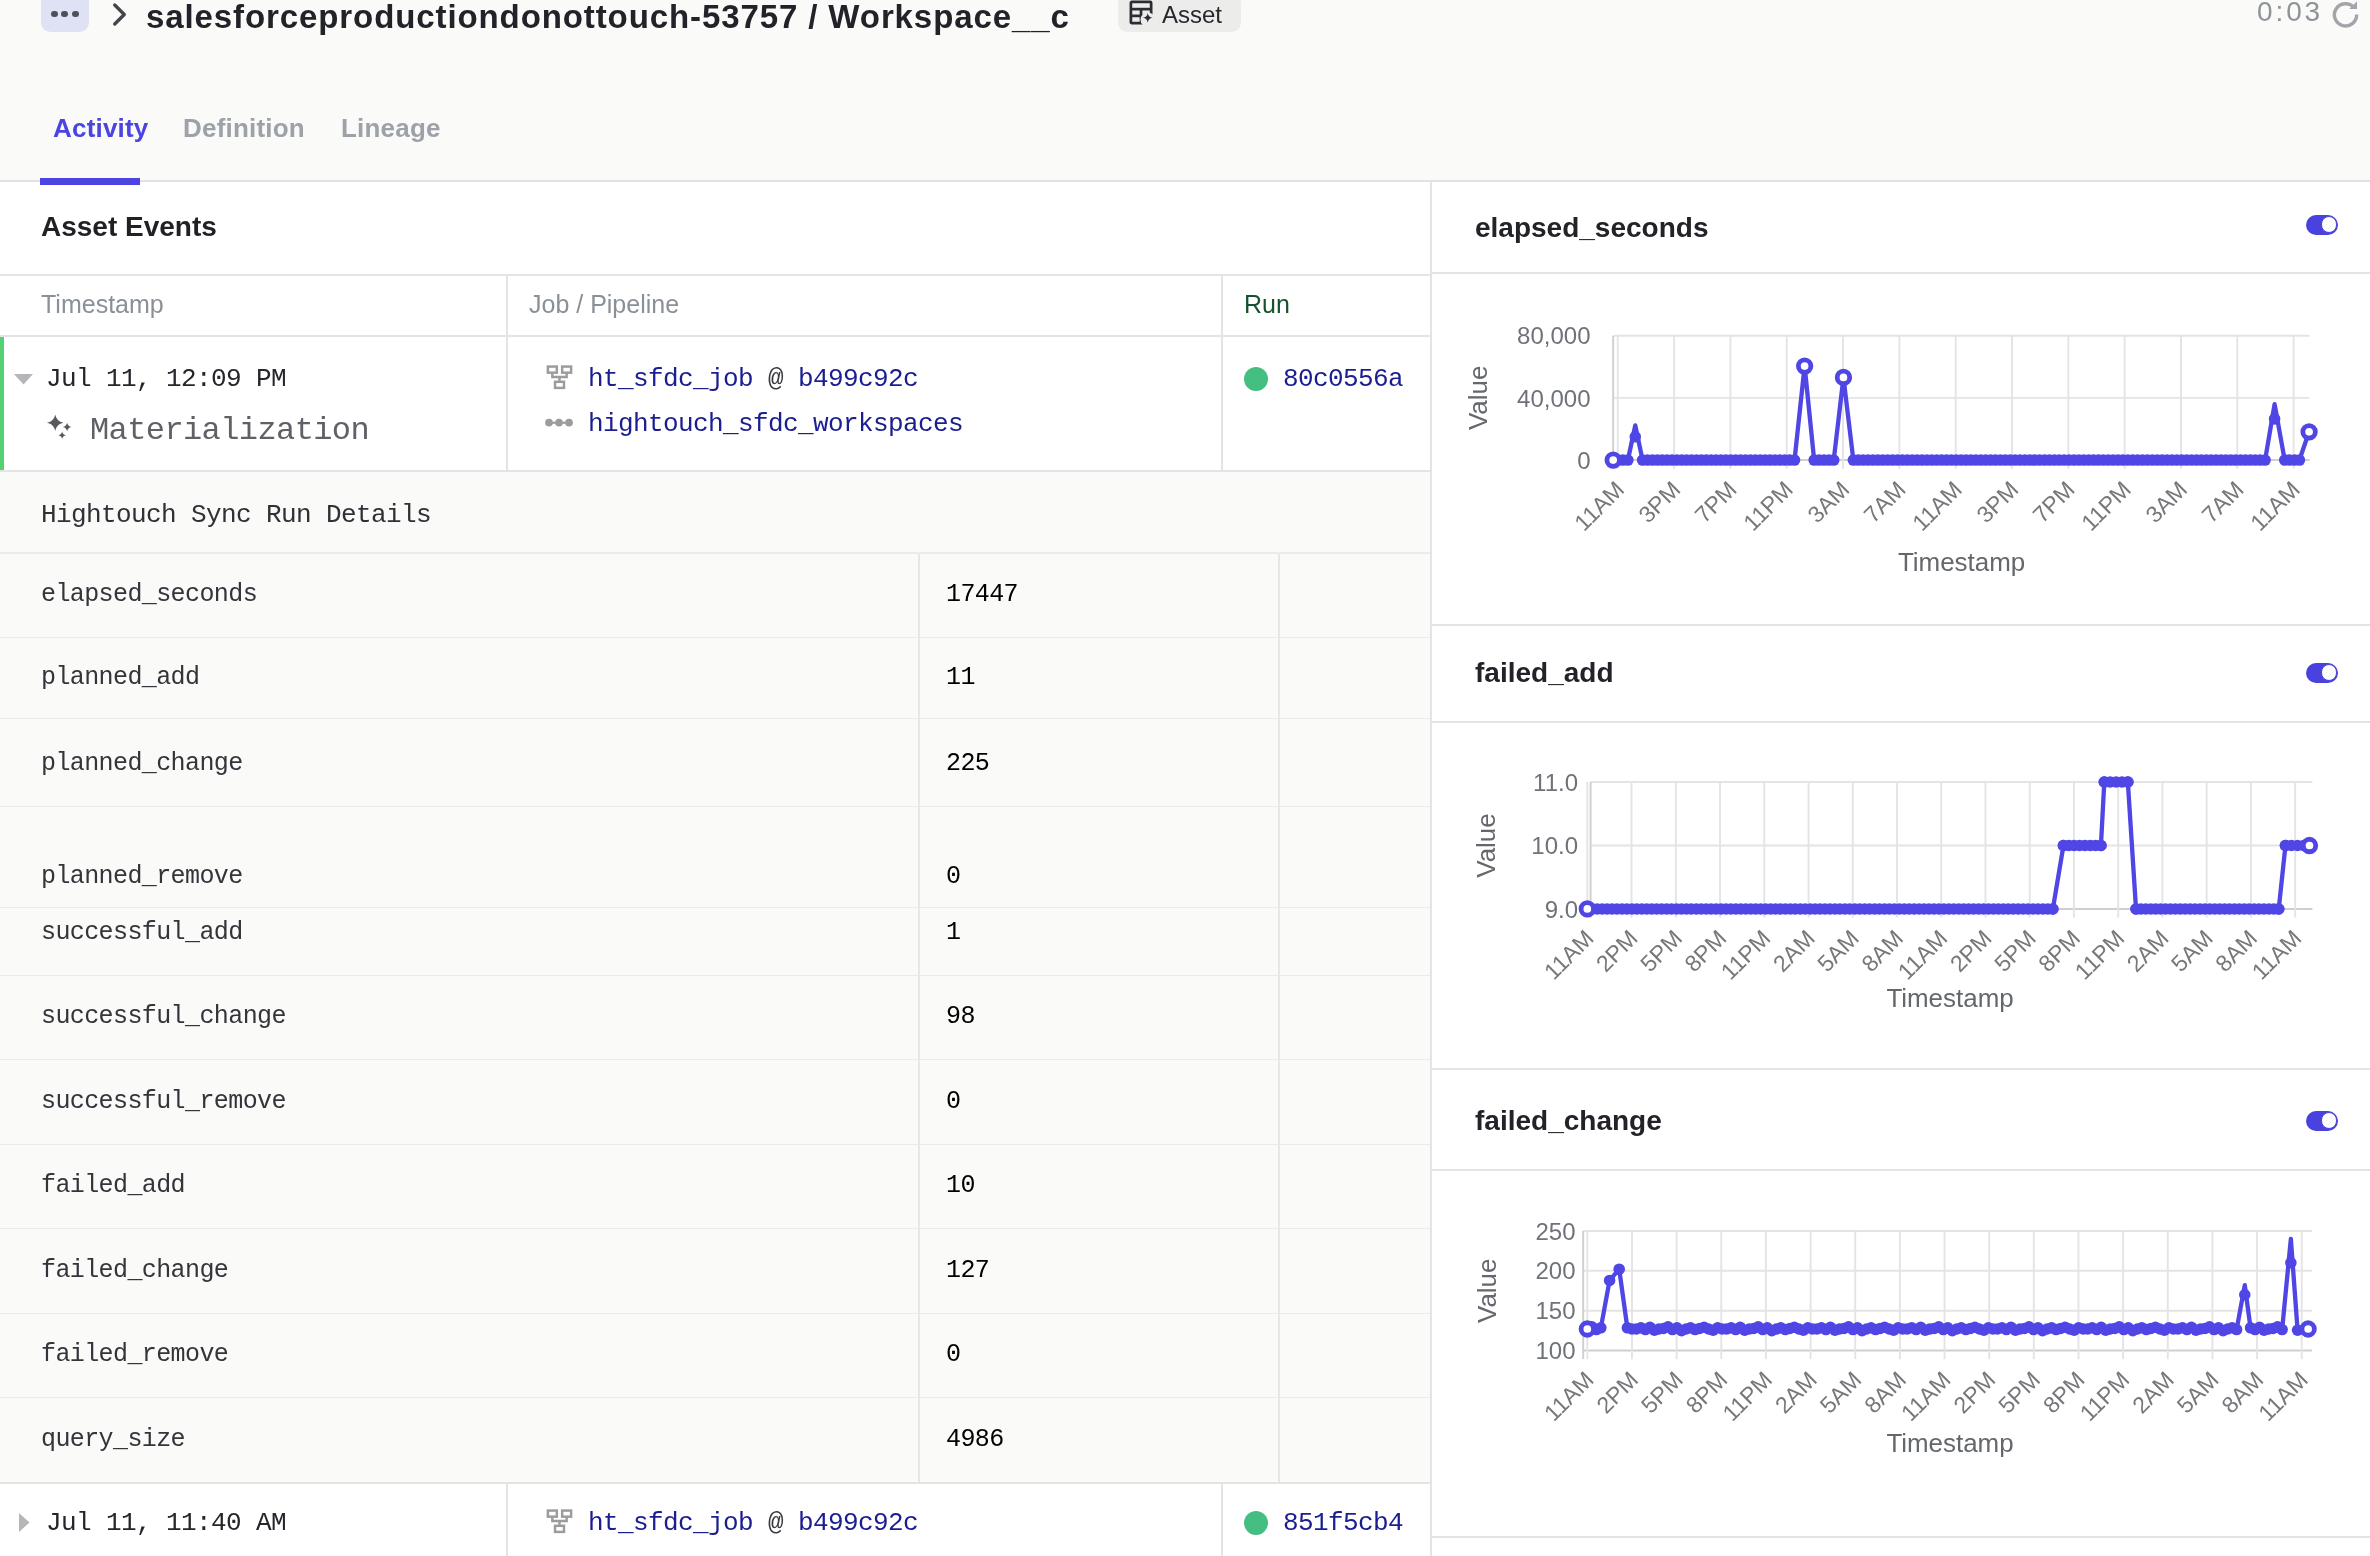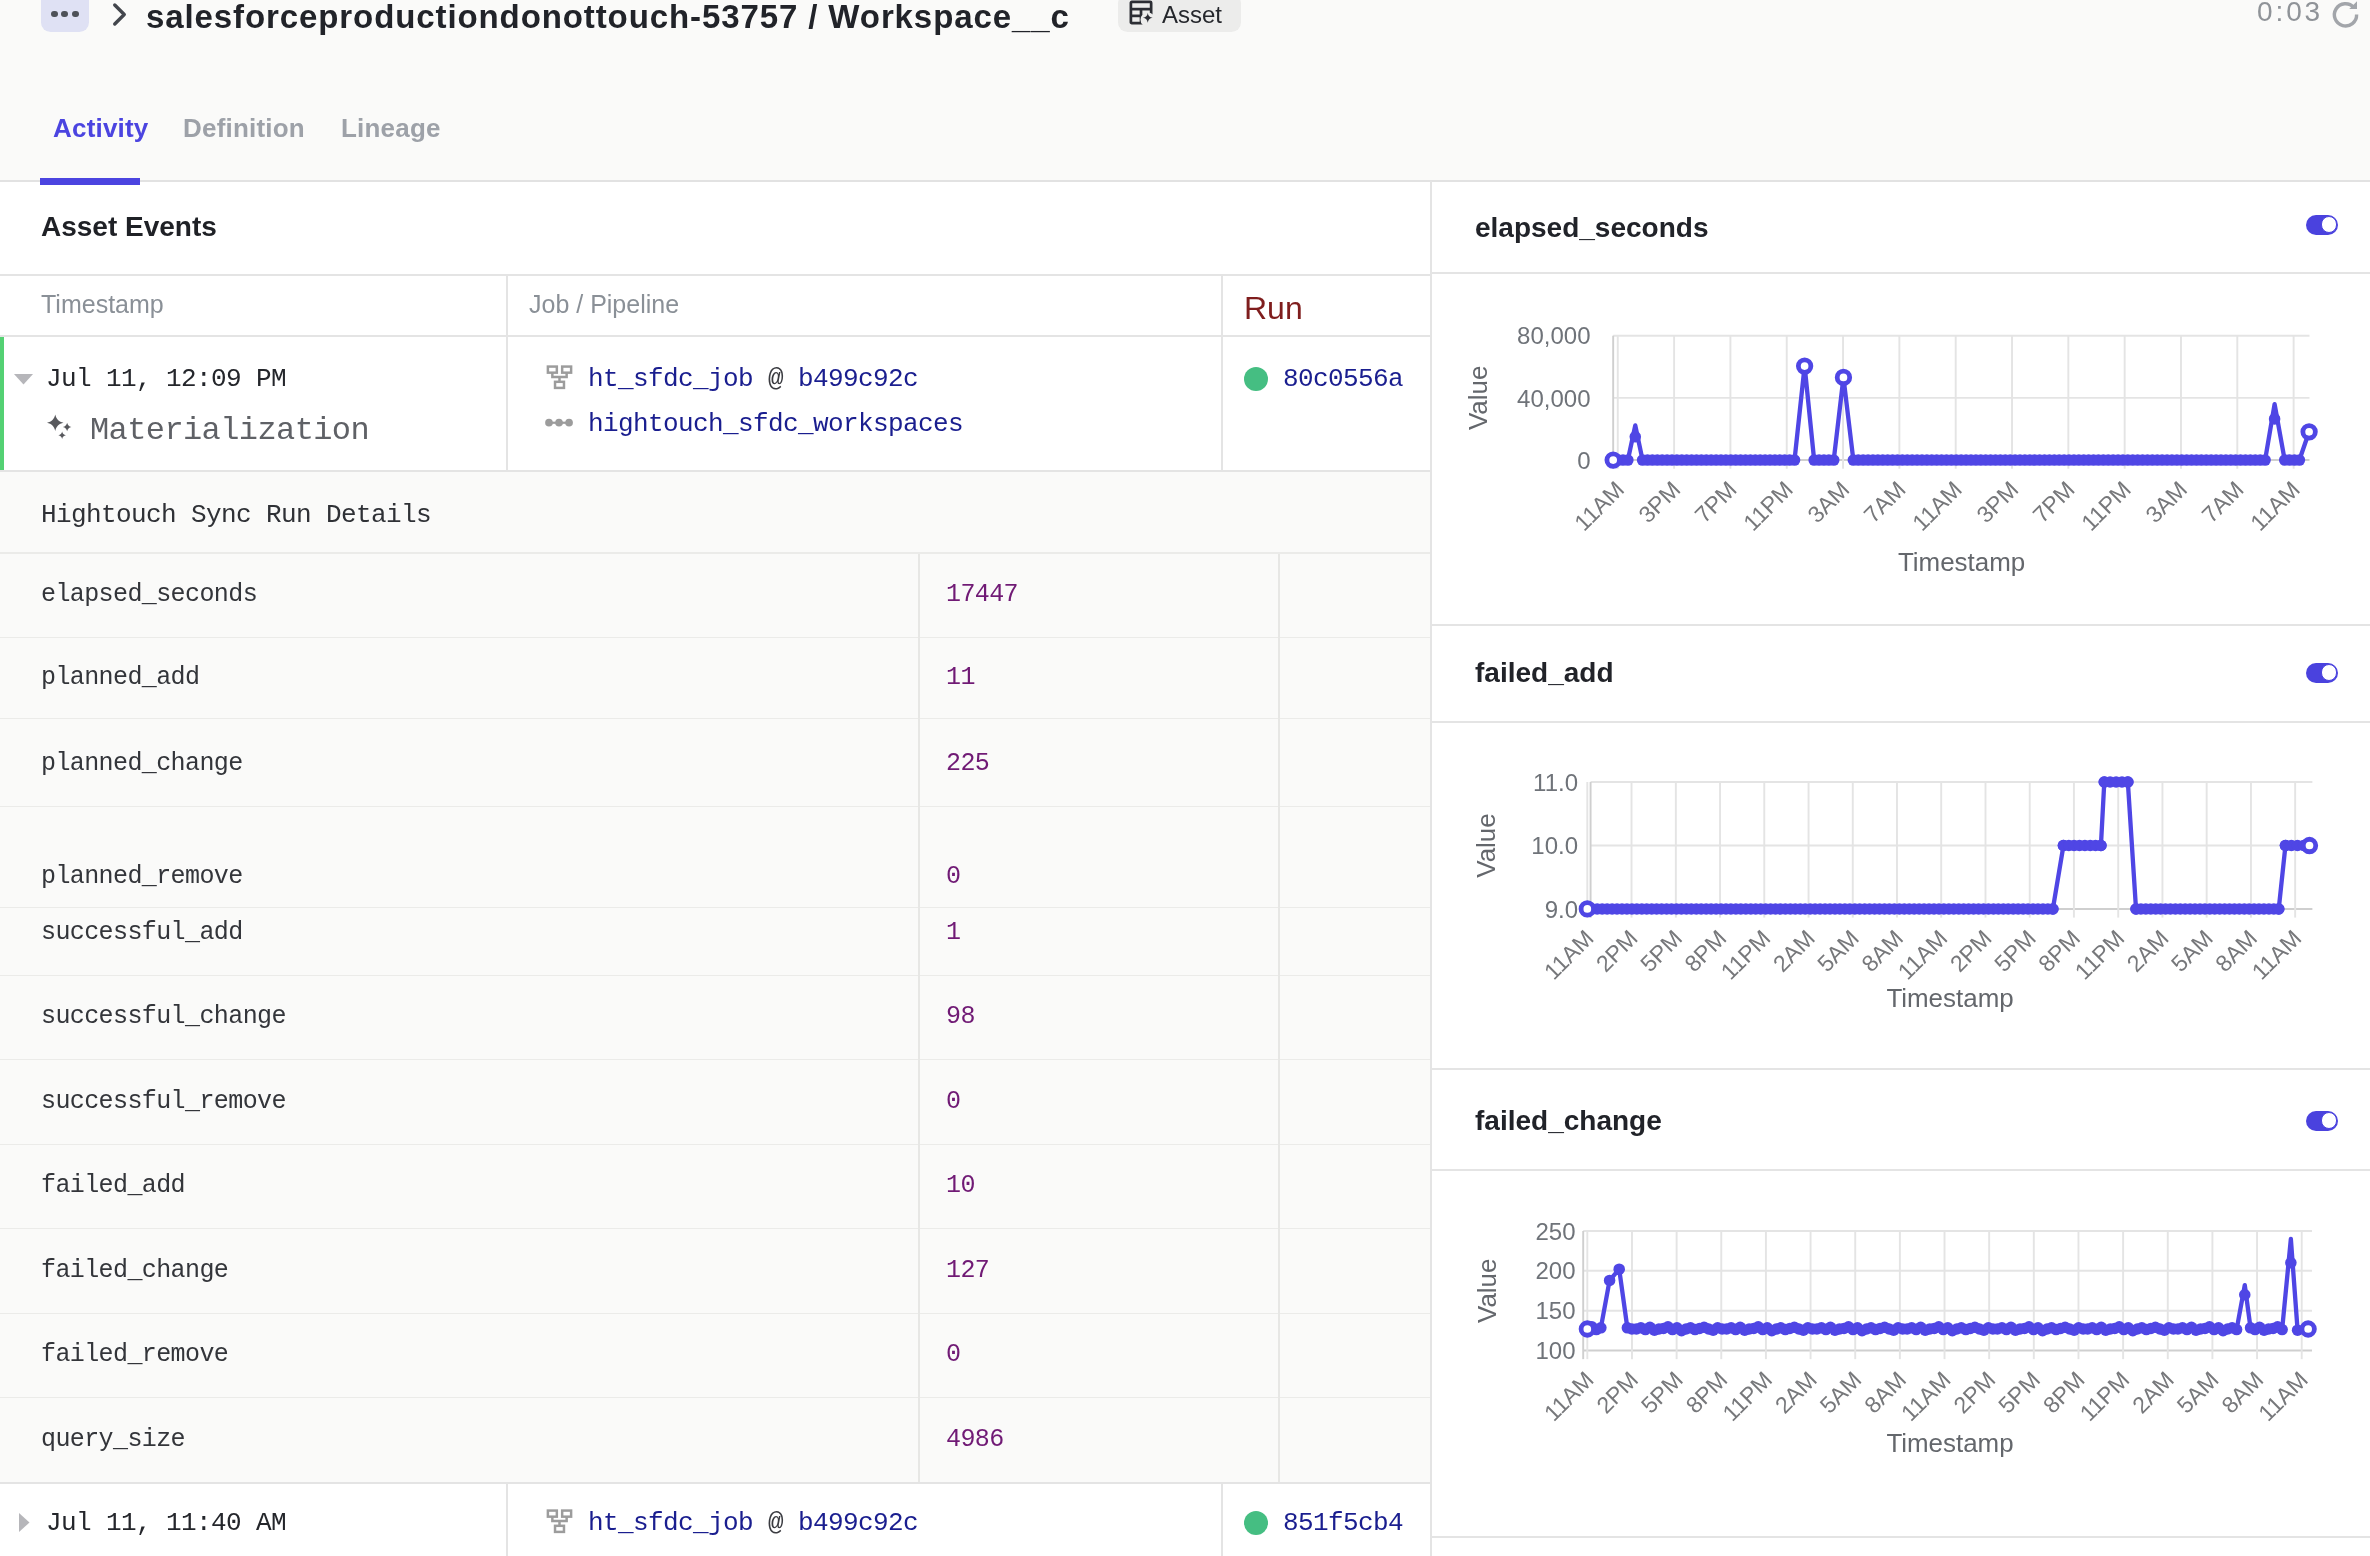--- a/index.html
+++ b/index.html
@@ -5,21 +5,21 @@
   font-family:"Liberation Sans",sans-serif; }
 .abs { position:absolute; }
 .mono { font-family:"Liberation Mono",monospace; letter-spacing:-0.6px; }
 #top { position:absolute; left:0; top:0; width:2371px; height:180px; background:#FAFAF9; }
 #pagediv { position:absolute; left:0; top:180px; width:2371px; height:1.9px; background:#E2E2E2; }
 .tab { position:absolute; top:113px; font-size:26px; font-weight:700; color:#9DA1A8; letter-spacing:0.2px;margin-left:11px; }
 #leftpanel-border { position:absolute; left:1430px; top:181px; width:1.9px; height:1376px; background:#E4E4E4; }
 .hborder { position:absolute; left:0; height:1.9px; background:#E4E4E4; }
 .drow { position:absolute; left:0; width:1430px; border-bottom:1.9px solid #EBEBE9; }
 .dkey { position:absolute; left:41px; top:50%; transform:translateY(-54%); font-family:"Liberation Mono",monospace; font-size:25px; letter-spacing:-0.6px; color:#33353A; }
-.dval { position:absolute; left:946px; top:50%; transform:translateY(-54%); font-family:"Liberation Mono",monospace; font-size:25px; letter-spacing:-0.6px; color:#701a75; }
+.dval { position:absolute; left:946px; top:50%; transform:translateY(-54%); font-family:"Liberation Mono",monospace; font-size:25px; letter-spacing:-0.6px; color:#000000; }
 .navy { color:#1A1E8F; }
 .chart-title { position:absolute; left:1475px; font-size:28px; font-weight:700; color:#212329; }
 .toggle { position:absolute; left:2306px; width:32px; height:20px; background:#4A42DE; border-radius:10.6px; }
 .toggle::after { content:""; position:absolute; right:1px; top:1.4px; width:14.4px; height:14.4px; background:#fff;
   border:1.4px solid #4A42DE; border-radius:50%; }
 </style></head>
 <body>
 <div id="top"></div>
 <div id="pagediv"></div>
 
@@ -53,21 +53,21 @@
 <div class="tab" style="left:42px;color:#4B44E0">Activity</div>
 <div class="tab" style="left:172px">Definition</div>
 <div class="tab" style="left:330px">Lineage</div>
 <div class="abs" style="left:40px;top:178px;width:100px;height:6.7px;background:#4B44E0"></div>
 
 <div class="abs" style="left:41px;top:211px;font-size:28px;font-weight:700;color:#1F2126">Asset Events</div>
 
 <div class="hborder" style="top:274px;width:1430px"></div>
 <div class="abs" style="left:41px;top:290px;font-size:25px;color:#8A9097">Timestamp</div>
 <div class="abs" style="left:529px;top:290px;font-size:25px;color:#8A9097">Job / Pipeline</div>
-<div class="abs" style="left:1244px;top:290px;font-size:32px;color:#7f1d1d">Run</div>
+<div class="abs" style="left:1244px;top:290px;font-size:25px;color:#14532d">Run</div>
 <div class="abs" style="left:506px;top:274px;width:1.9px;height:61px;background:#E4E4E4"></div>
 <div class="abs" style="left:1221px;top:274px;width:1.9px;height:61px;background:#E4E4E4"></div>
 <div class="hborder" style="top:335px;width:1430px"></div>
 
 <div class="abs" style="left:0px;top:337px;width:3.8px;height:133px;background:#54D173"></div>
 <svg width="21" height="12.5" viewBox="0 0 22 13" style="position:absolute;left:13.4px;top:373px">
 <path d="M1 1 L21 1 L11 12 Z" fill="#B6B6BA"></path>
   </svg>
 <div class="mono abs" style="left:46px;top:364px;font-size:26px;color:#24262B">Jul 11, 12:09 PM</div>
 <svg width="30" height="30" viewBox="0 0 24 24" style="position:absolute;left:44px;top:412px">

